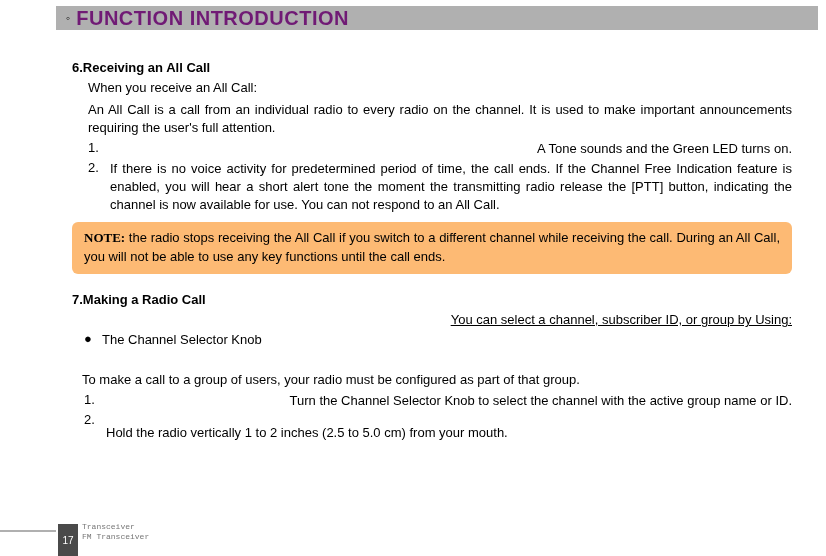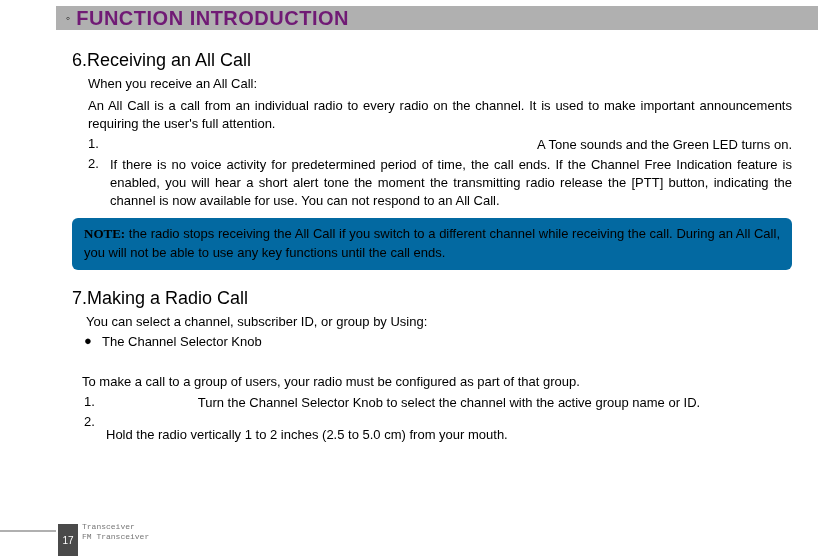--- a/index.html
+++ b/index.html
@@ -15,39 +15,39 @@
   }
   .header-bullet {
     font-size: 12px; margin-left: 10px; margin-right: 6px; color: #000;
   }
   .header-title {
     font-size: 20px; font-weight: bold; letter-spacing: 0.5px; color: #701a75;
   }
 
   .content { position: absolute; top: 50px; left: 72px; width: 720px; }
 
-  .sec-heading { font-size: 18px; font-weight: normal; margin-top: 0; }
+  .sec-heading { font-size: 13px; font-weight: bold; margin-top: 10px; }
 
   .para, .list-text { font-size: 13px; line-height: 1.4; }
   .para { margin-top: 4px; text-align: justify; }
 
   .indent1 { margin-left: 16px; }
 
   ol.numlist { list-style: none; margin-left: 16px; margin-top: 2px; }
   ol.numlist li { display: flex; align-items: flex-start; margin-top: 2px; }
   ol.numlist li .num { width: 22px; flex-shrink: 0; font-size: 13px; }
   ol.numlist li .txt { flex: 1; font-size: 13px; line-height: 1.4; text-align: justify; }
 
   ul.bullist { list-style: none; margin-left: 16px; margin-top: 2px; }
   ul.bullist li { display: flex; align-items: flex-start; }
   ul.bullist li .dot { width: 18px; flex-shrink: 0; font-size: 13px; }
   ul.bullist li .txt { flex: 1; font-size: 13px; line-height: 1.4; }
 
   .note-box {
-    background: #0369a1;
+    background: #fdba74;
     border-radius: 6px;
     padding: 7px 12px;
     margin-top: 8px; margin-left: 0;
     font-size: 13px; line-height: 1.45;
     text-align: justify;
   }
   .note-label { font-family: "Times New Roman", Times, serif; font-weight: bold; }
 
   .sec7 { margin-top: 18px; }
   .sec8 { margin-top: 22px; }
@@ -103,35 +103,35 @@
           <span class="txt">If there is no voice activity for predetermined period of time, the call ends. If the Channel Free Indication feature is enabled, you will hear a short alert tone the moment the transmitting radio release the [PTT] button, indicating the channel is now available for use. You can not respond to an All Call.</span>
         </li>
       </ol>
       <div class="note-box">
         <span class="note-label">NOTE:</span><span> the radio stops receiving the All Call if you switch to a different channel while receiving the call. During an All Call, you will not be able to use any key functions until the call ends.</span>
       </div>
     </div>
 
     <div class="sec7">
       <div class="sec-heading">7.Making a Radio Call</div>
-      <div class="para indent1" style="text-align:left; margin-left:14px;">You can select a channel, subscriber ID, or group by Using:</div>
+      <div class="para indent1" style="text-align:right; margin-left:14px;text-decoration:underline;">You can select a channel, subscriber ID, or group by Using:</div>
       <ul class="bullist" style="margin-left:12px;">
         <li>
           <span class="dot">●</span>
           <span class="txt">The Channel Selector Knob</span>
         </li>
       </ul>
     </div>
 
     <div class="sec8">
       <div class="para" style="text-align:left; margin-left:10px;">To make a call to a group of users, your radio must be configured as part of that group.</div>
       <ol class="numlist" style="margin-left:12px;">
         <li>
           <span class="num">1.</span>
-          <span class="txt" style="text-align:center;">Turn the Channel Selector Knob to select the channel with the active group name or ID.</span>
+          <span class="txt" style="text-align:right;">Turn the Channel Selector Knob to select the channel with the active group name or ID.</span>
         </li>
         <li>
           <span class="num">2.</span>
           <span class="txt" style="text-align:left;margin-top:12px;">Hold the radio vertically 1 to 2 inches (2.5 to 5.0 cm) from your mouth.</span>
         </li>
       </ol>
     </div>
 
   </div>
 

